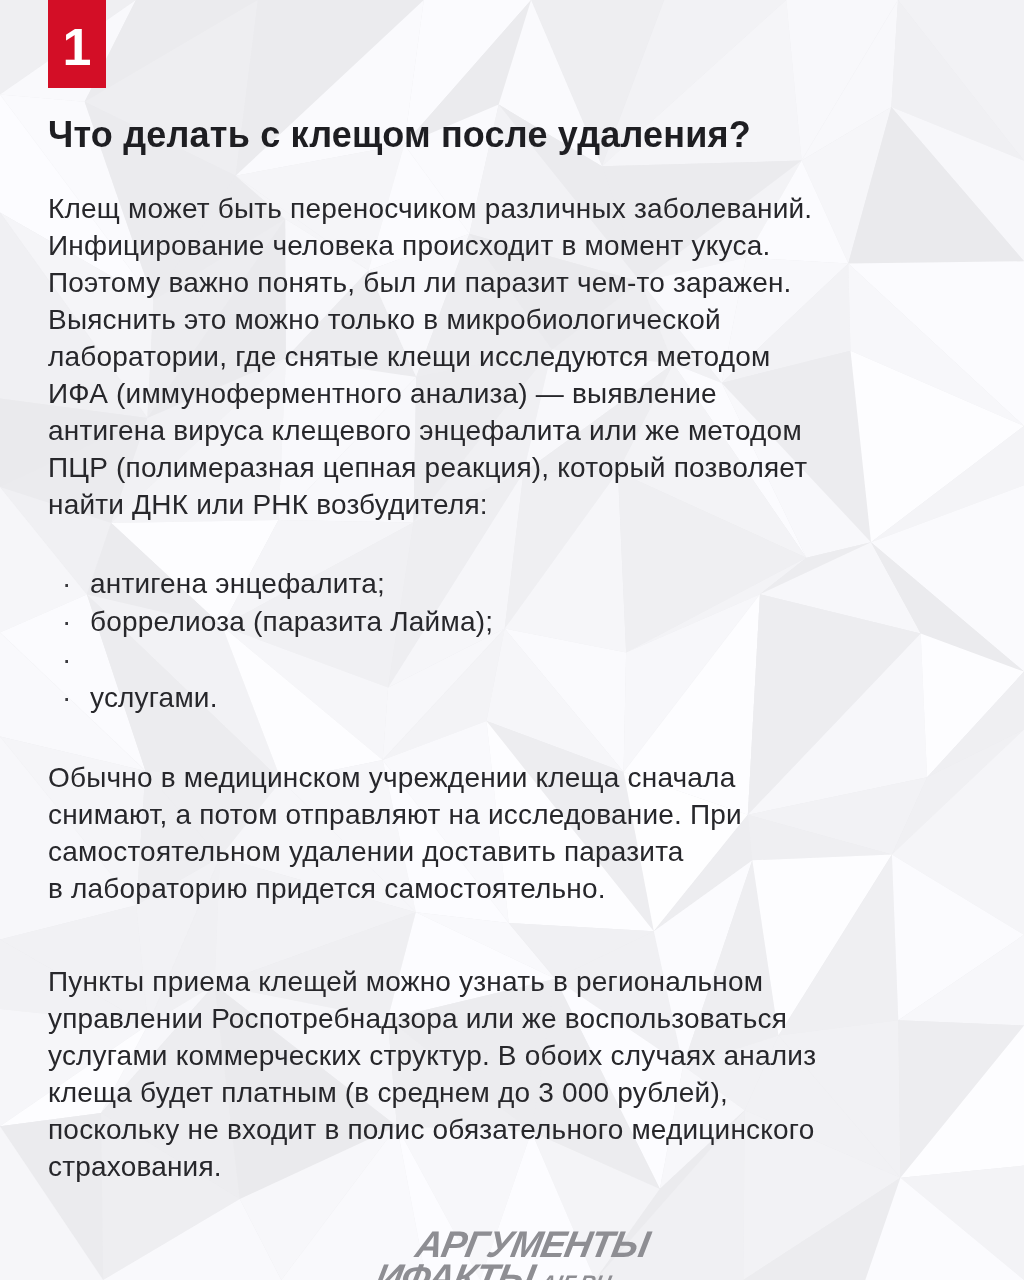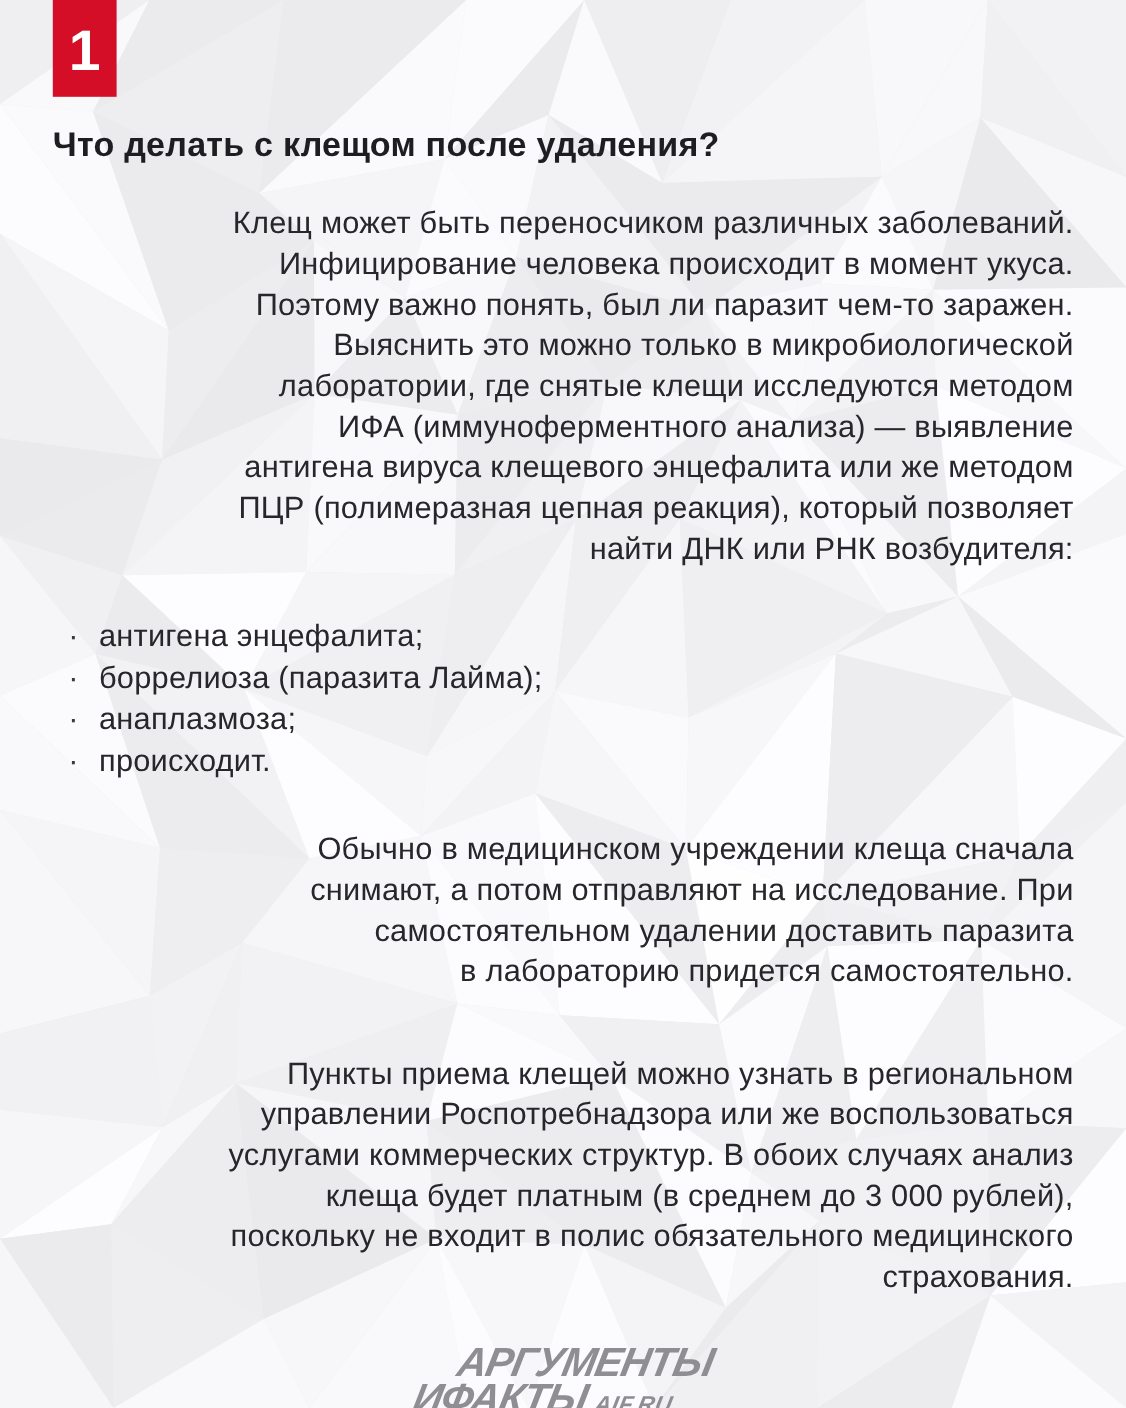--- a/index.html
+++ b/index.html
@@ -34,32 +34,31 @@
   }
   .badge-number {
     color: #ffffff;
     font-size: 52px;
     font-weight: 700;
     line-height: 1;
     padding-top: 6px;
   }
   .title {
     margin-top: 26px;
-    font-size: 31px;
+    font-size: 36px;
     font-weight: 700;
     letter-spacing: 0.2px;
     color: #1e1e22;
   }
   .para {
     font-size: 28px;
     line-height: 37px;
     letter-spacing: 0.2px;
     white-space: pre-line;
     font-weight: 400;
-    text-align: right;
   }
   .para-1 { margin-top: 34px; }
   .para-2 { margin-top: 42px; }
   .para-3 { margin-top: 56px; }
   .disease-list {
     list-style: none;
     margin-top: 42px;
   }
   .disease-list li {
     display: flex;
@@ -299,25 +298,24 @@
       <li>
         <span class="bullet">·</span>
         <span>антигена энцефалита;</span>
       </li>
       <li>
         <span class="bullet">·</span>
         <span>боррелиоза (паразита Лайма);</span>
       </li>
       <li>
         <span class="bullet">·</span>
-        <span>анаплазмоза;</span>
       </li>
       <li>
         <span class="bullet">·</span>
-        <span>происходит.</span>
+        <span>услугами.</span>
       </li>
     </ul>
 
     <p class="para para-2">Обычно в медицинском учреждении клеща сначала
 снимают, а потом отправляют на исследование. При
 самостоятельном удалении доставить паразита
 в лабораторию придется самостоятельно.</p>
 
     <p class="para para-3">Пункты приема клещей можно узнать в региональном
 управлении Роспотребнадзора или же воспользоваться

